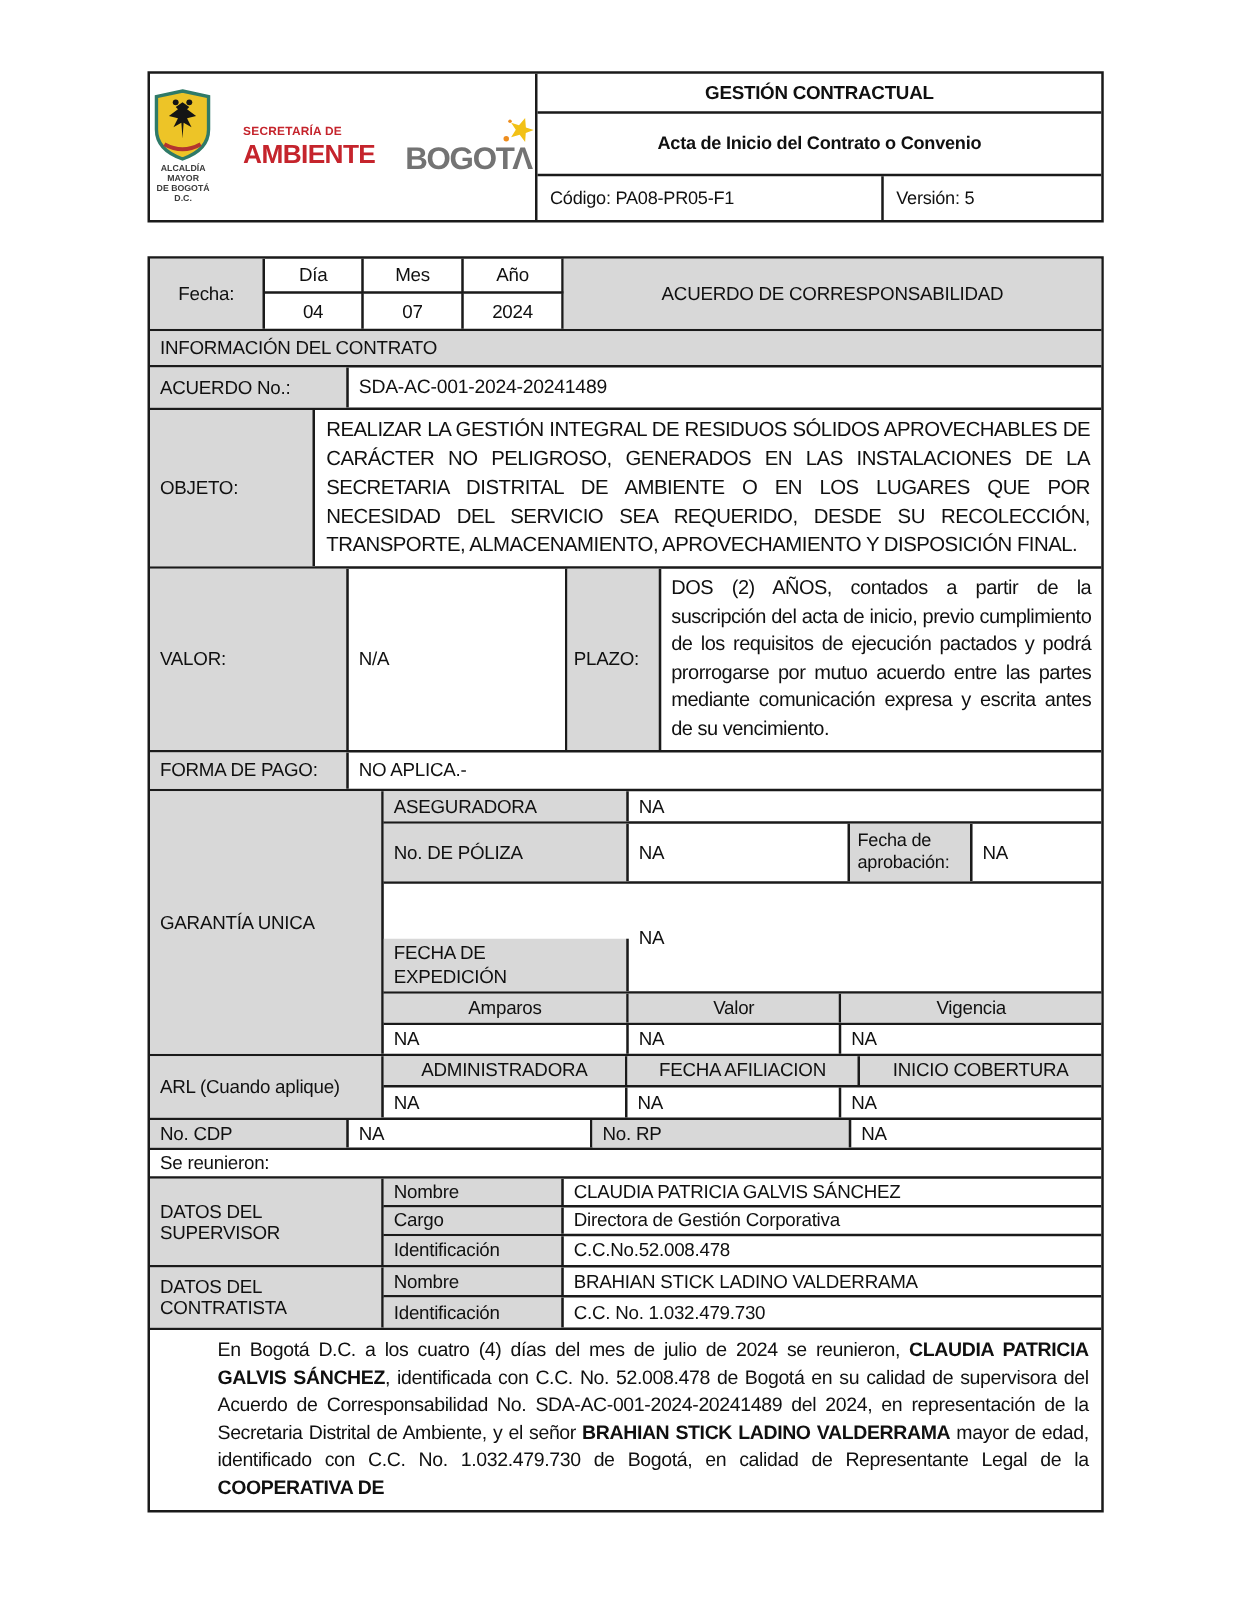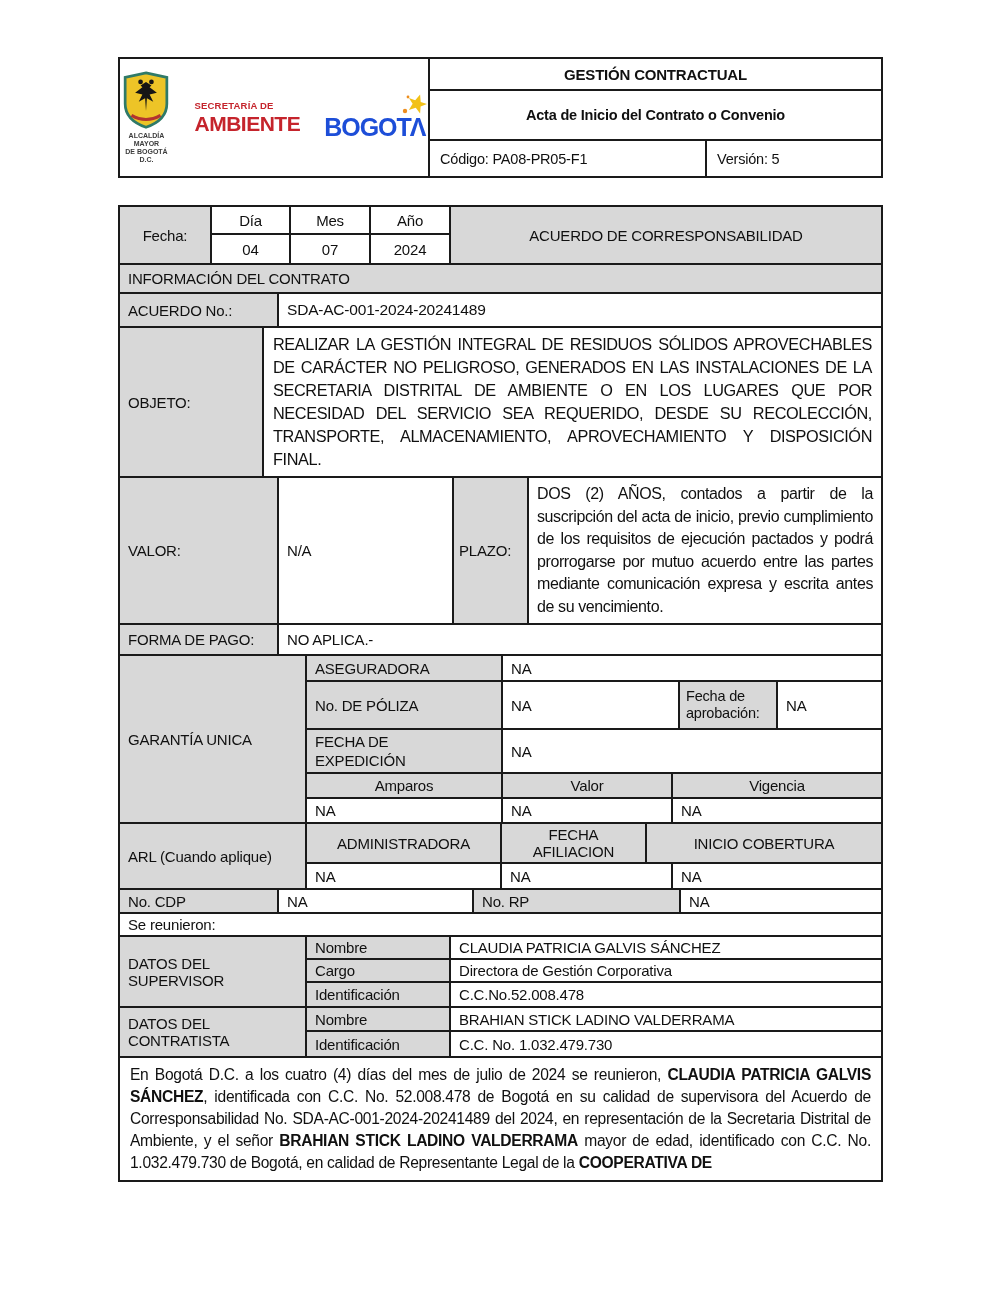--- a/index.html
+++ b/index.html
@@ -21,21 +21,21 @@
     border:2px solid var(--bd);display:flex;background:#fff;
   }
   .logo-cell{width:310px;border-right:2px solid var(--bd);display:flex;align-items:center;justify-content:center;gap:12px;padding:6px 4px;}
   .crest-wrap{display:flex;flex-direction:column;align-items:center;width:86px;}
   .crest-caption{margin-top:3px;font-size:7px;line-height:8px;color:#3c3c3c;text-align:center;font-weight:bold;letter-spacing:0;}
   .vdiv{width:2px;height:74px;background:#c3c3c3;}
   .secretaria{color:#c5242c;line-height:1;}
   .sec-top{font-size:9.5px;font-weight:bold;letter-spacing:0.2px;}
   .sec-main{font-size:21px;font-weight:bold;letter-spacing:-0.5px;margin-top:2px;}
   .bogota{position:relative;padding-top:20px;}
-  .bogota-text{display:inline-flex;align-items:flex-start;color:#1d4ed8;font-weight:bold;font-size:25px;letter-spacing:-1px;line-height:1;}
+  .bogota-text{display:inline-flex;align-items:flex-start;color:#737373;font-weight:bold;font-size:25px;letter-spacing:-1px;line-height:1;}
   .bogota-text .lambda{margin-left:-1px;}
   .bogota .star{position:absolute;top:-4px;right:-6px;}
 
   .head-right{flex:1;display:flex;flex-direction:column;}
   .head-row{display:flex;align-items:center;justify-content:center;font-weight:bold;}
   .head-r1{height:32px;border-bottom:2px solid var(--bd);font-size:15px;}
   .head-r2{height:50px;border-bottom:2px solid var(--bd);font-size:14.5px;}
   .head-r3{flex:1;display:flex;}
   .code-cell{width:277px;border-right:2px solid var(--bd);display:flex;align-items:center;padding-left:10px;font-size:14.5px;}
   .version-cell{flex:1;display:flex;align-items:center;padding-left:10px;font-size:14.5px;}
@@ -63,22 +63,22 @@
   .gbody{flex:1;display:flex;flex-direction:column;}
   .gbody > .row{border-bottom:2px solid var(--bd);}
   .gbody > .row:last-child{border-bottom:none;}
 
   .fecha-grid{width:239px;display:grid;grid-template-columns:79px 80px 80px;grid-template-rows:1fr 1fr;}
   .fg{border-right:2px solid var(--bd);display:flex;align-items:center;justify-content:center;}
   .fg.hb{border-bottom:2px solid var(--bd);}
 
   .objeto-text{padding:5px 9px;line-height:23px;font-size:16.3px;letter-spacing:-0.4px;}
   .plazo-text{padding:5px 8px;line-height:22.5px;font-size:16px;letter-spacing:-0.4px;}
-  .closing-text{padding:6px 10px;line-height:22px;font-size:15.6px;letter-spacing:-0.3px;}
-  .wrap-narrow{padding-right:96px;line-height:19px;}
+  .closing-text{padding:6px 10px;line-height:22px;font-size:15.6px;letter-spacing:-0.3px;margin-left:44px;}
+  .wrap-narrow{padding-right:96px;line-height:19px;margin-top:44px;}
   .fa-label{line-height:17px;font-size:14.5px;padding:2px 6px;}
 </style>
 </head>
 <body>
 
 <div class="page">
 
   <div class="header-box">
     <div class="logo-cell">
       <div class="crest-wrap">
@@ -142,21 +142,21 @@
     <div class="row" style="min-height:29px">
       <div class="cell shaded grow">INFORMACIÓN DEL CONTRATO</div>
     </div>
 
     <div class="row" style="min-height:34px">
       <div class="cell shaded" style="width:159px">ACUERDO No.:</div>
       <div class="cell grow" style="font-size:15.5px">SDA-AC-001-2024-20241489</div>
     </div>
 
     <div class="row">
-      <div class="cell shaded" style="width:144px">OBJETO:</div>
+      <div class="cell shaded" style="width:132px">OBJETO:</div>
       <div class="cell grow block objeto-text">REALIZAR LA GESTIÓN INTEGRAL DE RESIDUOS SÓLIDOS APROVECHABLES DE CARÁCTER NO PELIGROSO, GENERADOS EN LAS INSTALACIONES DE LA SECRETARIA DISTRITAL DE AMBIENTE O EN LOS LUGARES QUE POR NECESIDAD DEL SERVICIO SEA REQUERIDO, DESDE SU RECOLECCIÓN, TRANSPORTE, ALMACENAMIENTO, APROVECHAMIENTO Y DISPOSICIÓN FINAL.</div>
     </div>
 
     <div class="row">
       <div class="cell shaded" style="width:159px">VALOR:</div>
       <div class="cell" style="width:175px">N/A</div>
       <div class="cell shaded" style="width:75px;padding:16px 5px">PLAZO:</div>
       <div class="cell grow block plazo-text">DOS (2) AÑOS, contados a partir de la suscripción del acta de inicio, previo cumplimiento de los requisitos de ejecución pactados y podrá prorrogarse por mutuo acuerdo entre las partes mediante comunicación expresa y escrita antes de su vencimiento.</div>
     </div>
 
@@ -193,21 +193,21 @@
           <div class="cell grow">NA</div>
         </div>
       </div>
     </div>
 
     <div class="group">
       <div class="cell shaded glabel">ARL (Cuando aplique)</div>
       <div class="gbody">
         <div class="row" style="min-height:25px">
           <div class="cell shaded center" style="width:195px">ADMINISTRADORA</div>
-          <div class="cell shaded center" style="width:145px">FECHA AFILIACION</div>
+          <div class="cell shaded center" style="width:186px">FECHA AFILIACION</div>
           <div class="cell shaded center grow">INICIO COBERTURA</div>
         </div>
         <div class="row" style="min-height:24px">
           <div class="cell" style="width:195px">NA</div>
           <div class="cell" style="width:171px">NA</div>
           <div class="cell grow">NA</div>
         </div>
       </div>
     </div>
 

